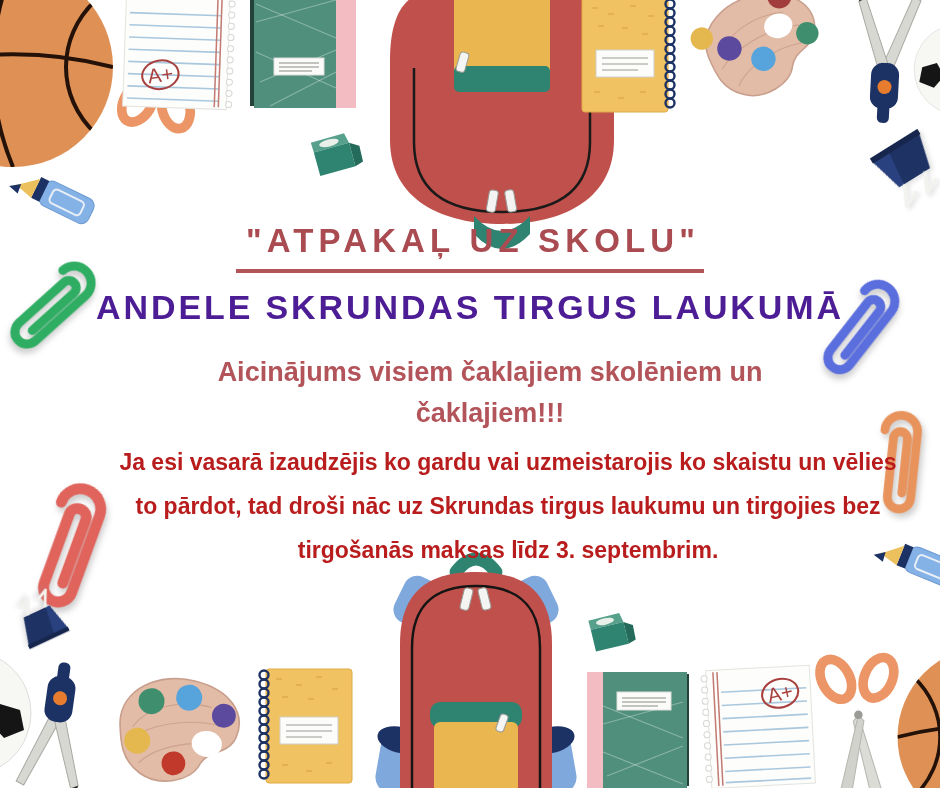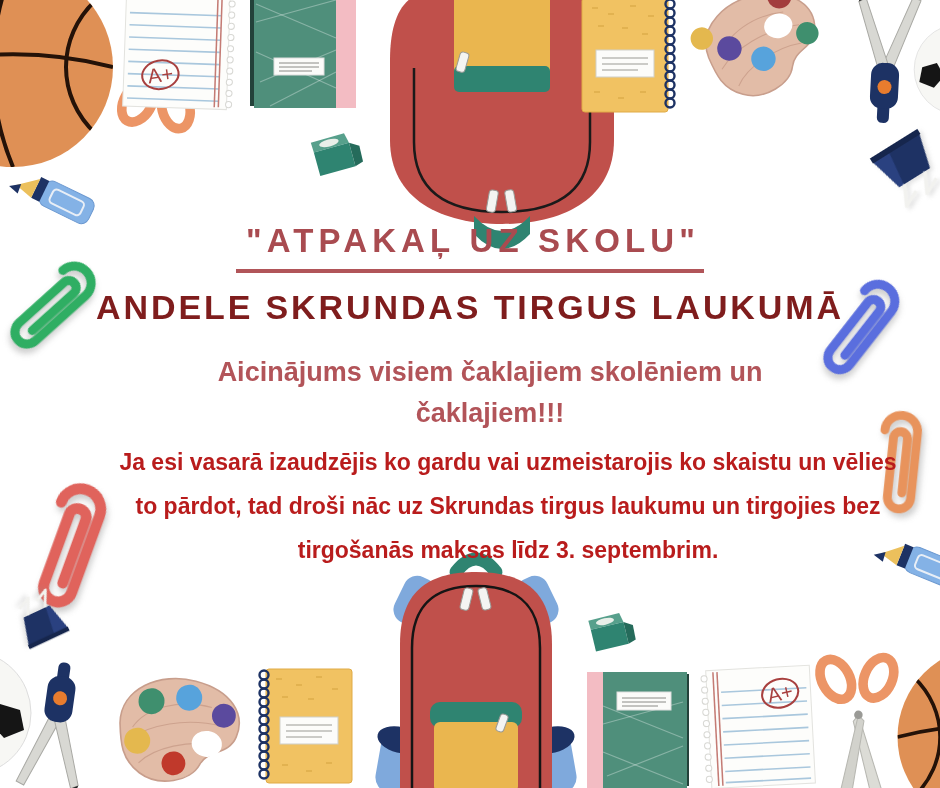--- a/index.html
+++ b/index.html
@@ -15,21 +15,21 @@
 
   .text-layer{position:absolute;inset:0;text-align:center;z-index:5;}
   .title-row{position:absolute;top:222px;left:0;width:100%;}
   .title{
     display:inline-block;font-size:33px;font-weight:700;letter-spacing:.155em;
     color:#a94b50;border-bottom:4px solid #b15559;padding:0 4px 9px 10px;
   }
   .headline-row{position:absolute;top:288px;left:0;width:100%;}
   .headline{
     display:inline-block;font-size:34px;font-weight:700;letter-spacing:.085em;
-    color:#7f1d1d;
+    color:#4c1d95;
   }
   .invite-row{position:absolute;top:352px;left:0;width:100%;
     font-size:27px;font-weight:600;line-height:41px;color:#b25459;padding-left:20px;}
   .body-row{position:absolute;top:440px;left:0;width:100%;
     font-size:23px;font-weight:700;line-height:44px;color:#b91c1c;margin-left:38px;}
 </style>
 </head>
 <body>
 
 <div class="decor" style="left:-92px;top:-38px;width:210px;height:210px;">

